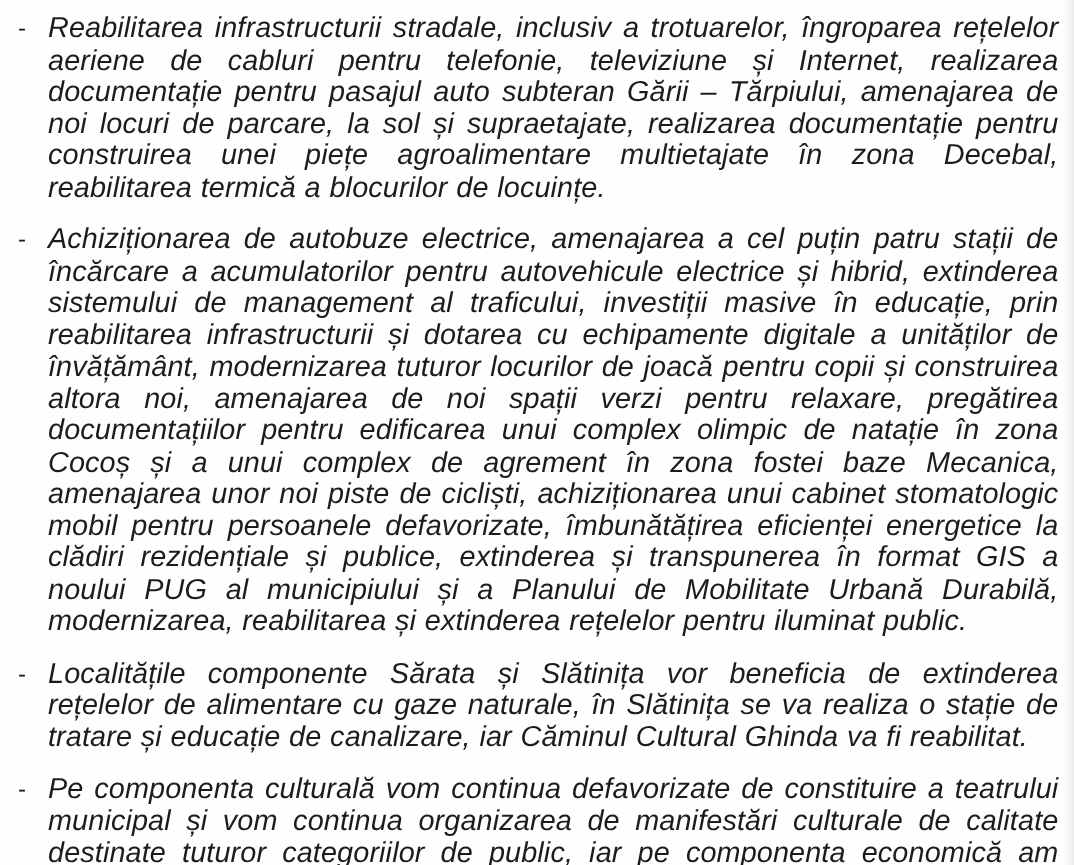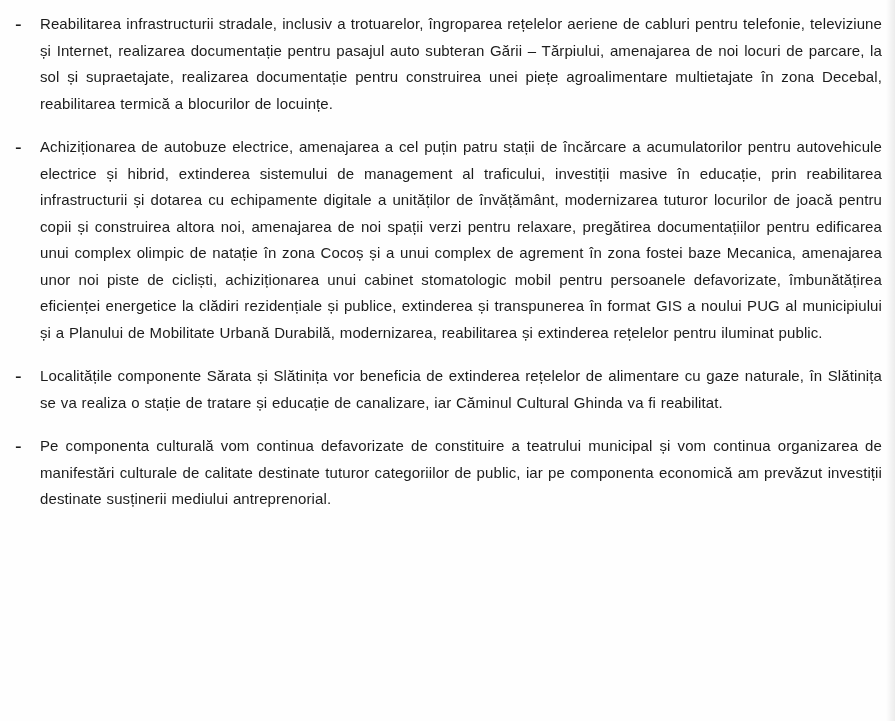--- a/index.html
+++ b/index.html
@@ -31,26 +31,27 @@
     width: 40px;
     box-sizing: border-box;
     padding-left: 15px;
     font-size: 20px;
     line-height: 26.5px;
     user-select: none;
   }
   .para {
     flex: 1 1 auto;
     margin: 0;
-    font-size: 15px;
+    font-size: 24px;
     line-height: 26.5px;
     text-align: justify;
     text-justify: inter-word;
     word-spacing: 0.5px;
     letter-spacing: 0.1px;
+    font-style: italic;
   }
   .scan-edge {
     position: absolute;
     top: 0;
     right: 0;
     width: 9px;
     height: 100%;
     background: linear-gradient(to right, rgba(0,0,0,0), rgba(0,0,0,0.07));
     pointer-events: none;
   }

